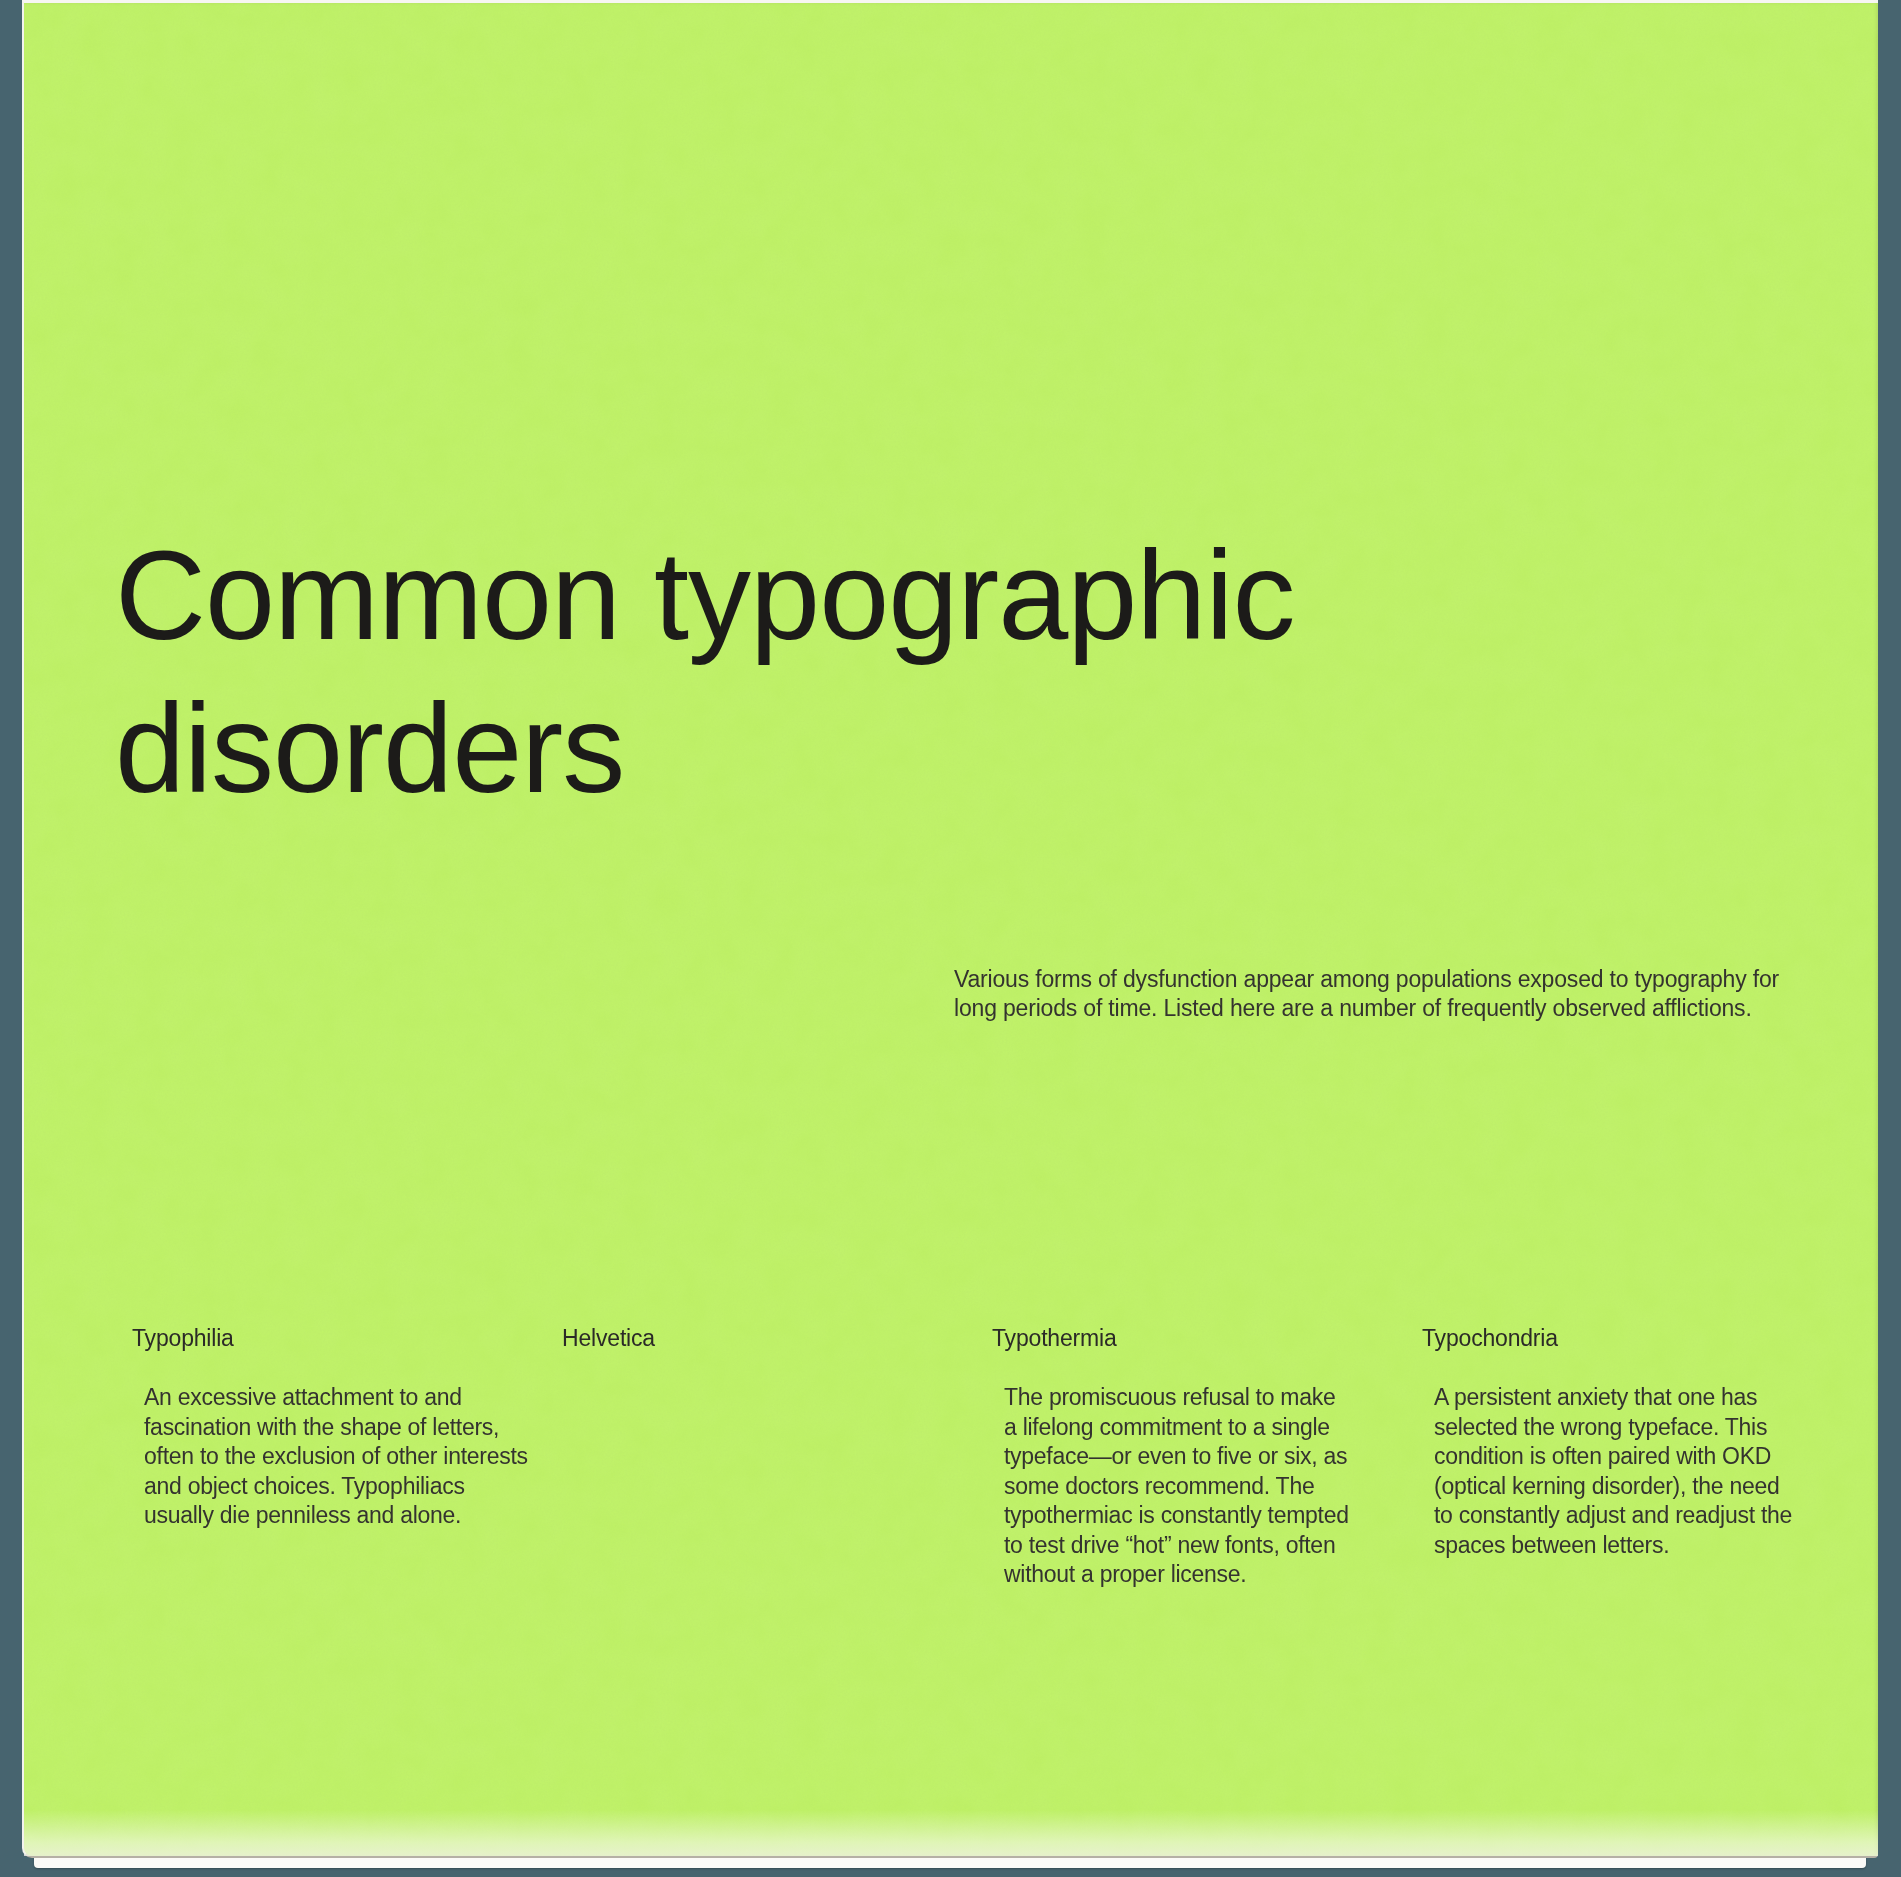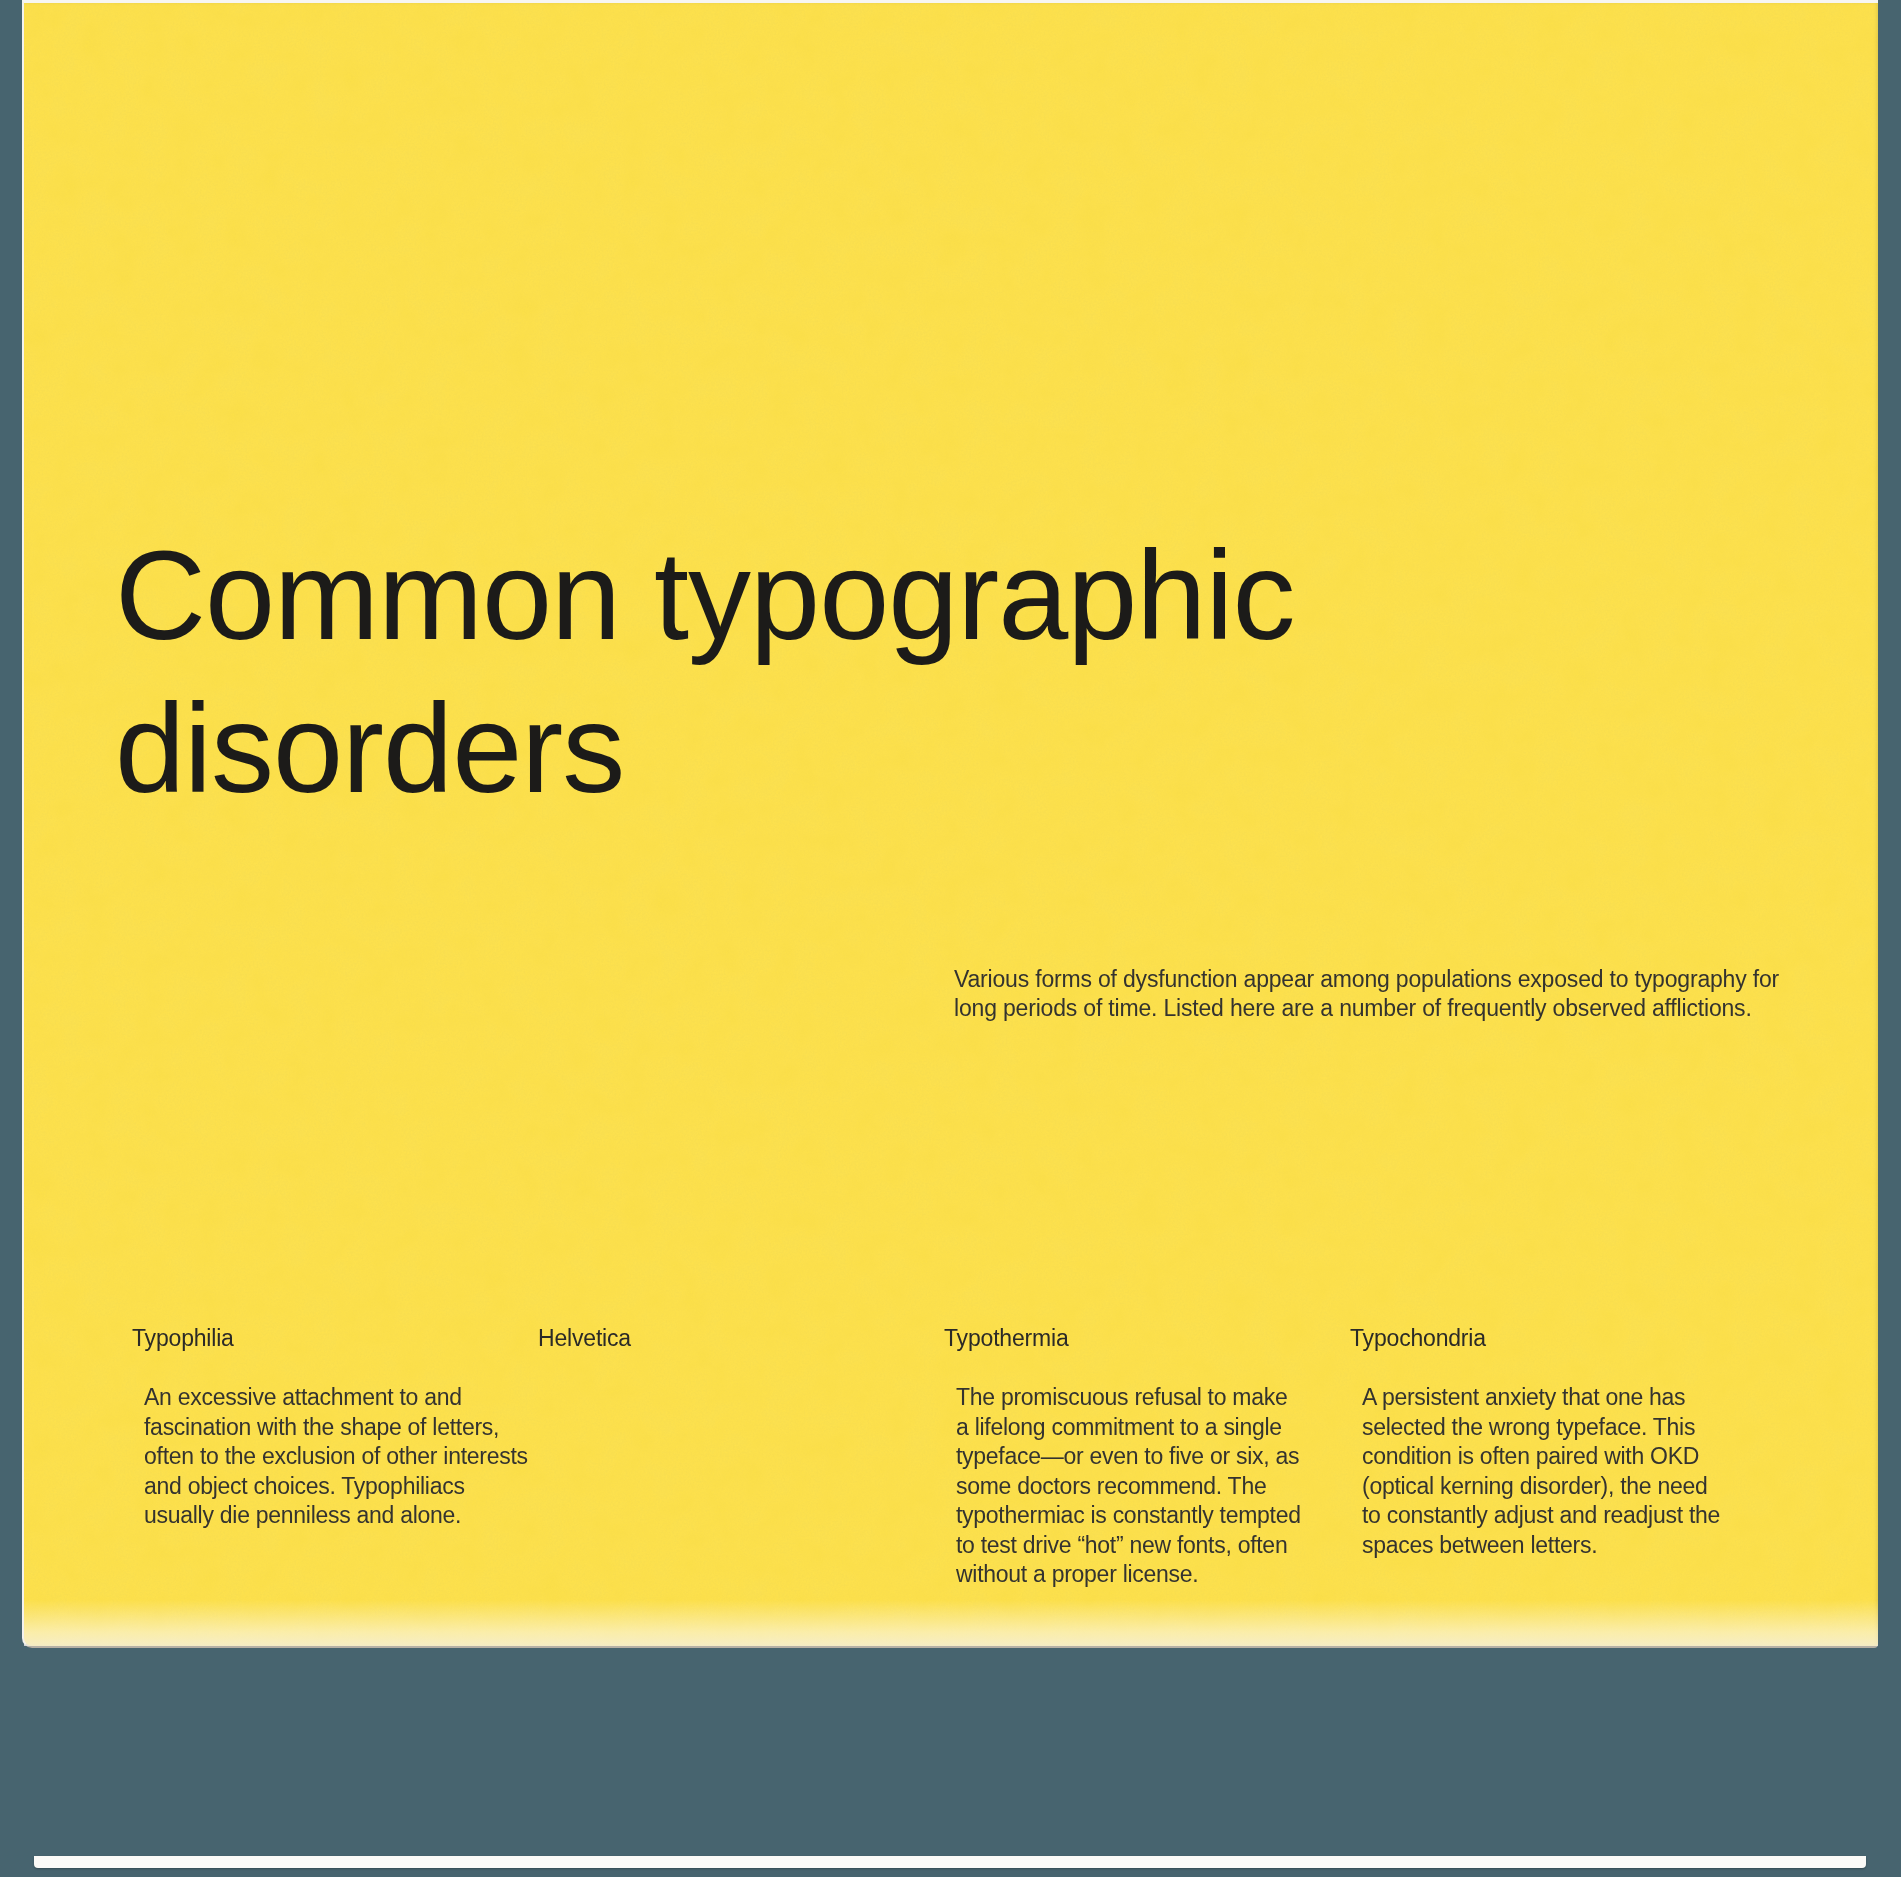--- a/index.html
+++ b/index.html
@@ -25,22 +25,22 @@
     background: #fbfaf7;
     border-radius: 0 0 4px 4px;
     box-shadow: 0 1px 2px rgba(0,0,0,0.25);
   }
   
   .paper {
     position: absolute;
     left: 22px;
     top: 0;
     width: 1856px;
-    height: 1648px;
-    background: #fde047;
+    height: 1858px;
+    background: #bef264;
     border-top: 3px solid #f7f6f2;
     border-left: 2px solid #f3f2ee;
     box-sizing: border-box;
     border-bottom: 2px solid #b5b0a5;
     border-bottom-left-radius: 10px;
     border-bottom-right-radius: 4px;
     box-shadow: inset -2px 0 3px rgba(60,60,55,0.10);
   }
   
   .paper::after {
@@ -82,20 +82,21 @@
     letter-spacing: -0.008em;
     white-space: pre;
     color: #34332f;
   }
   .columns {
     position: absolute;
     left: 108px;
     top: 1321px;
     display: grid;
     grid-template-columns: repeat(4, 406px);
+    column-gap: 24px;
   }
   .col-heading {
     font-size: 23px;
     line-height: 29px;
     letter-spacing: -0.008em;
     color: #2b2a27;
     margin: 0 0 30px 0;
     font-weight: 400;
   }
   .col-body {

